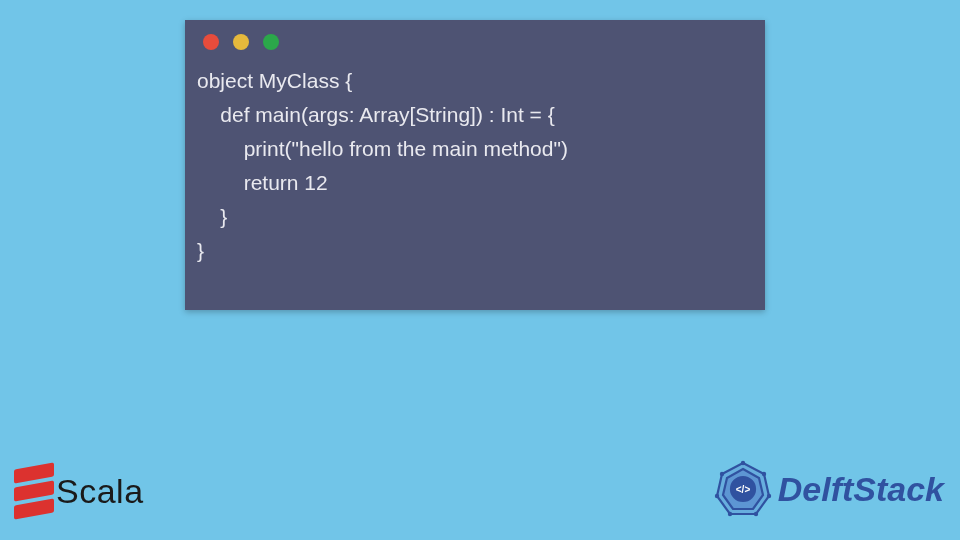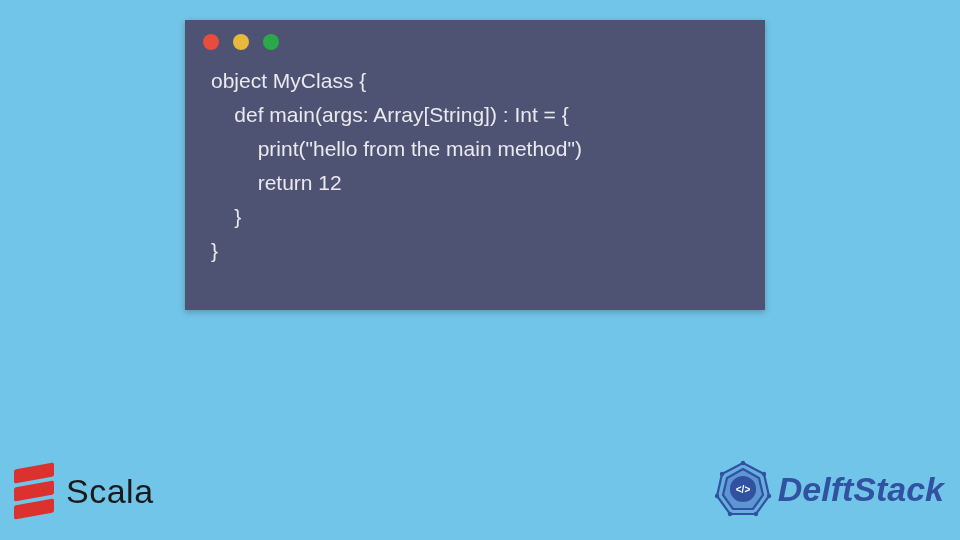--- a/index.html
+++ b/index.html
@@ -27,34 +27,34 @@
   }
   .dot {
     width: 16px;
     height: 16px;
     border-radius: 50%;
   }
   .dot-red { background: #e74c3c; }
   .dot-yellow { background: #e6b93c; }
   .dot-green { background: #2ba84a; }
   .code {
-    padding: 8px 26px 10px 26px;
+    padding: 8px 26px 10px 12px;
     color: #e9e9ef;
     font-size: 21px;
     line-height: 1.62;
     font-family: Arial, Helvetica, sans-serif;
     white-space: pre;
   }
   .scala-logo {
     position: absolute;
     left: 14px;
     bottom: 20px;
     display: flex;
     align-items: center;
-    gap: 12px;
+    gap: 2px;
   }
   .scala-mark {
     width: 40px;
     height: 58px;
     position: relative;
   }
   .scala-stripe {
     position: absolute;
     left: 0;
     width: 40px;

